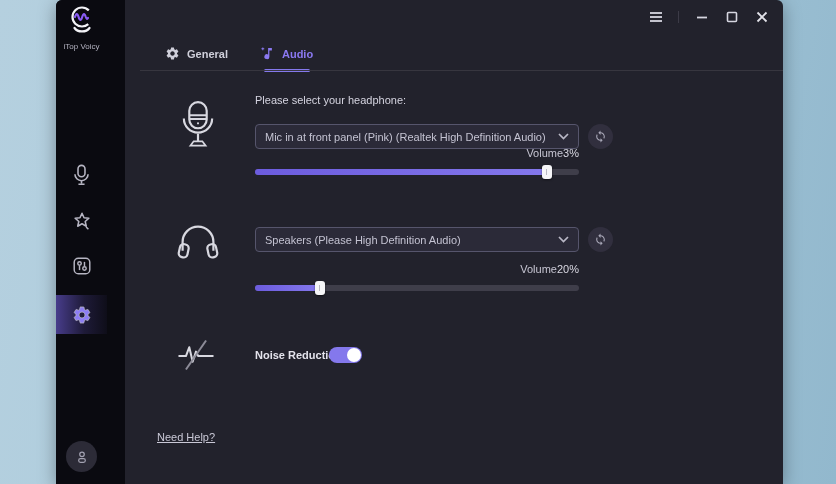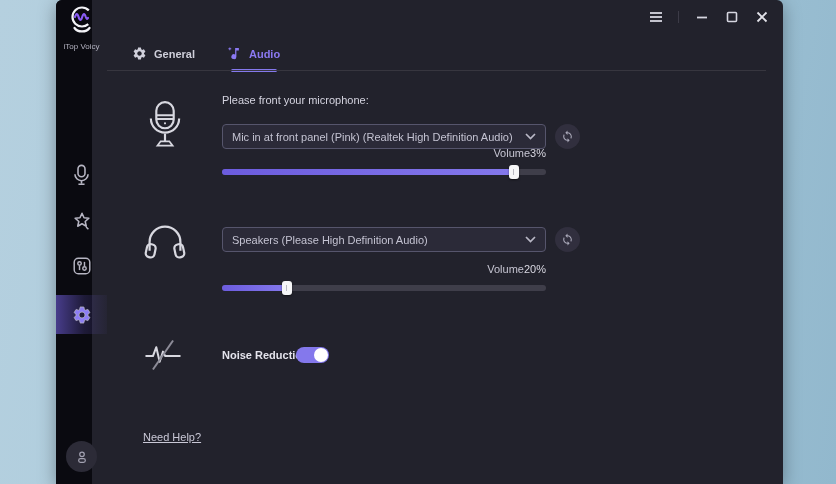--- a/index.html
+++ b/index.html
@@ -10,21 +10,21 @@
     position:relative;
   }
   .app {
     position:absolute; left:56px; top:0; width:727px; height:484px;
     background:var(--window_bg,#22222c);
     border-radius:6px 6px 0 0;
     box-shadow:0 4px 18px rgba(0,0,0,.35);
     display:flex; overflow:hidden;
   }
   
-  .sidebar { position:relative; width:36px; height:100%; background:var(--sidebar_bg,#0a0a10); flex:none; }
+  .sidebar { position:relative; width:69px; height:100%; background:var(--sidebar_bg,#0a0a10); flex:none; }
   .logo-wrap { position:absolute; top:5px; left:0; width:51px; text-align:center; }
   .logo-label { display:block; margin-top:1px; font-size:8px; color:#b2b1bf; }
   .side-item { position:absolute; left:0; width:51px; height:30px; display:flex; align-items:center; justify-content:center; cursor:pointer; }
   .side-item svg { stroke:#b6b5c2; }
   .side-item.settings { height:39px; }
   .side-item.settings.active {
     background:linear-gradient(90deg, rgba(122,102,240,.55) 0%, rgba(122,102,240,.18) 55%, rgba(122,102,240,.04) 100%);
   }
   .avatar-btn {
     position:absolute; bottom:12px; left:10px; width:31px; height:31px; border-radius:50%;
@@ -180,21 +180,21 @@
 
     <svg class="sec-icon" style="left:54px;top:100px;" width="38" height="50" viewBox="0 0 34 46" fill="none" stroke="#d8d8e0" stroke-width="2">
       <rect x="9" y="2" width="16" height="24" rx="8"></rect>
       <line x1="9" y1="14" x2="25" y2="14"></line>
       <line x1="9" y1="17.5" x2="25" y2="17.5"></line>
       <circle cx="17" cy="21.5" r="1" fill="#d8d8e0" stroke="none"></circle>
       <path d="M4 17 a13 13 0 0 0 26 0"></path>
       <line x1="17" y1="31" x2="17" y2="38"></line>
       <path d="M10 42 l3-4 h8 l3 4 z" stroke-width="1.6"></path>
     </svg>
-    <div class="field-label" style="left:130px;top:94px;">Please front your microphone:</div>
+    <div class="field-label" style="left:130px;top:94px;">Please select your headphone:</div>
     <div class="select-row" style="left:130px;top:124px;">
       <div class="select">
         <span class="select-text">Mic in at front panel (Pink) (Realtek High Definition Audio)</span>
         <svg width="11" height="7" viewBox="0 0 11 7" fill="none" stroke="#b9b8c6" stroke-width="1.7">
             <path d="M1 1 l4.5 4.5 L10 1"></path>
           </svg>
       </div>
       <div class="refresh-btn">
         <svg width="13" height="13" viewBox="0 0 24 24">
           <path fill="#a9a8b8" d="M12 4V1L8 5l4 4V6c3.31 0 6 2.69 6 6 0 1.01-.25 1.97-.7 2.8l1.46 1.46A7.93 7.93 0 0 0 20 12c0-4.42-3.58-8-8-8zm0 14c-3.31 0-6-2.69-6-6 0-1.01.25-1.97.7-2.8L5.24 7.74A7.93 7.93 0 0 0 4 12c0 4.42 3.58 8 8 8v3l4-4-4-4v3z"></path>
@@ -241,16 +241,16 @@
 
     <svg class="sec-icon" style="left:52px;top:338px;" width="38" height="34" viewBox="0 0 34 30" fill="none" stroke="#d8d8e0" stroke-width="1.8">
       <path d="M2 16 h6 l3-8 3 13 3-9 2 4 h13" stroke-linejoin="round" stroke-linecap="round"></path>
       <line x1="26" y1="2" x2="8" y2="28" stroke="#8d8c98"></line>
     </svg>
     <div class="nr-label" style="left:130px;top:349px;">Noise Reduction</div>
     <div class="toggle active" style="left:204px;top:347px;">
       <div class="knob"></div>
     </div>
 
-    <div class="help-link" style="left:51px;top:431px;">Need Help?</div>
+    <div class="help-link" style="left:32px;top:431px;">Need Help?</div>
 
   </div>
 </div>
 
 </body></html>

